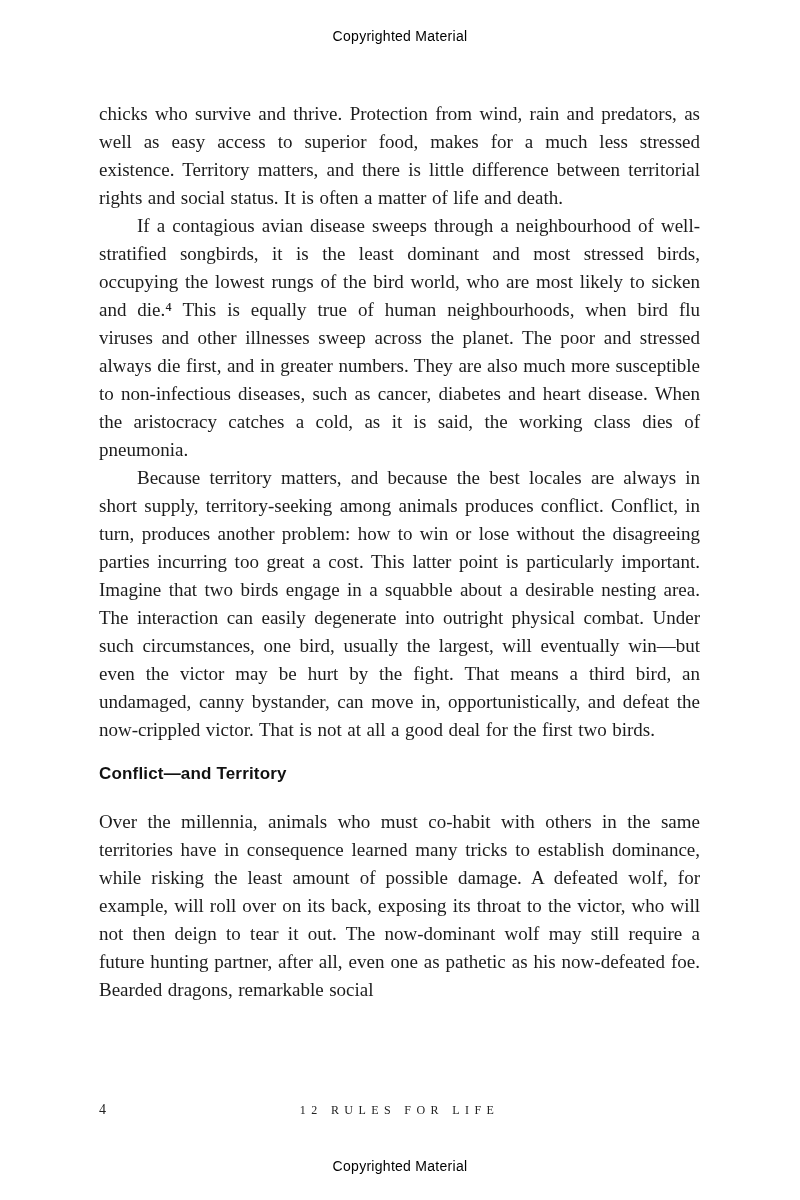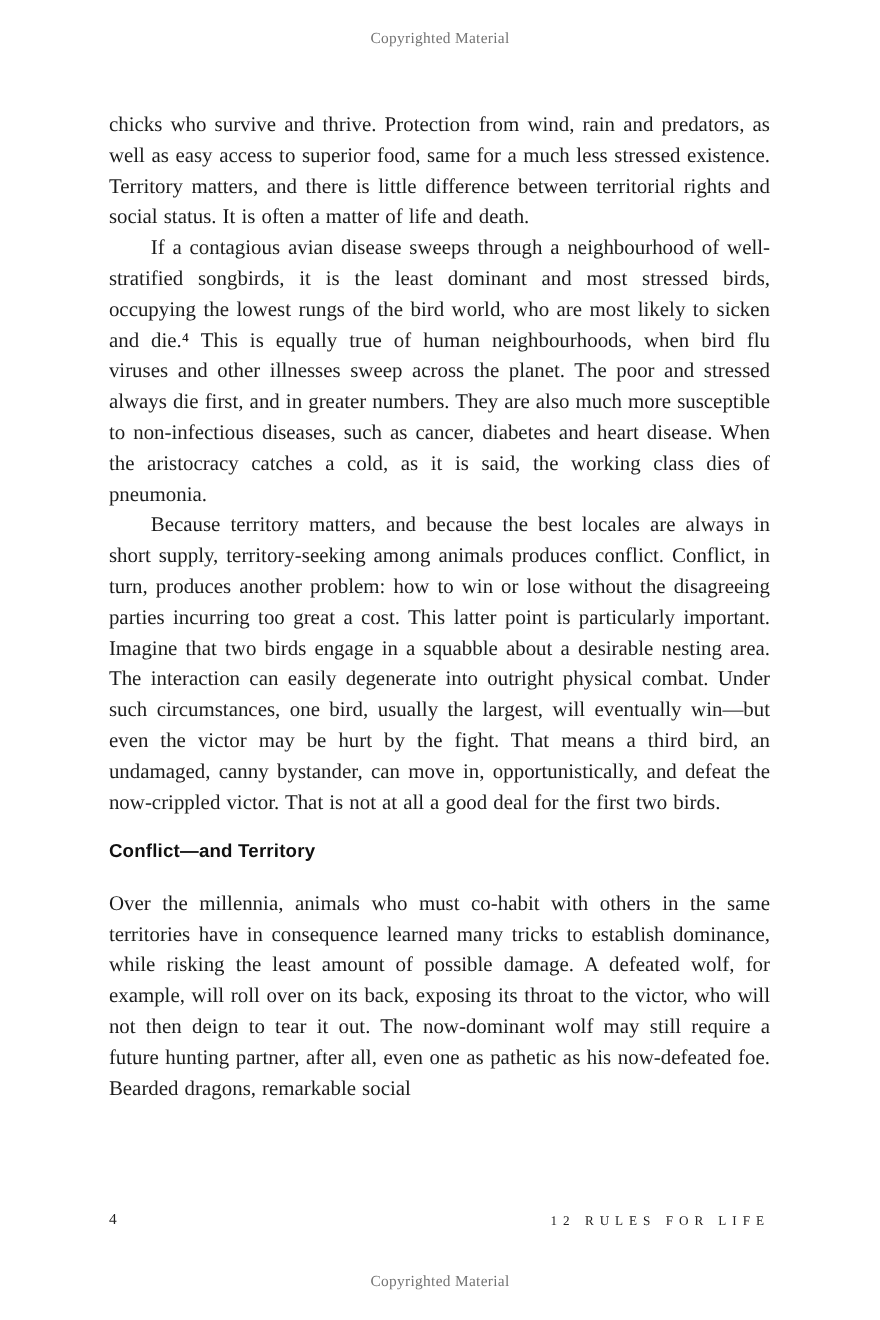--- a/index.html
+++ b/index.html
@@ -13,23 +13,23 @@
     height: 1200px;
     background: #ffffff;
     overflow: hidden;
     font-family: "Liberation Serif", serif;
   }
   .copyright {
     position: absolute;
     left: 0;
     width: 100%;
     text-align: center;
-    font-family: Liberation Serif, serif;
+    font-family: Liberation Sans, sans-serif;
     font-size: 14px;
-    color: #737373;
+    color: #000000;
     letter-spacing: 0.02em;
   }
   .copyright.top { top: 28px; }
   .copyright.bottom { top: 1158px; }
 
   .text-block {
     position: absolute;
     left: 99px;
     top: 100px;
     width: 601px;
@@ -71,36 +71,36 @@
     top: 0;
     font-family: "Liberation Serif", serif;
     font-size: 14px;
     color: #222222;
   }
   .running-title {
     position: absolute;
     left: 0;
     top: 1px;
     width: 100%;
-    text-align: right;
+    text-align: center;
     font-family: "Liberation Serif", serif;
     font-size: 12px;
     color: #222222;
     letter-spacing: 0.45em;
   }
 </style>
 </head>
 <body>
 
 <div class="page">
 
   <div class="copyright top">Copyrighted Material</div>
 
   <main class="text-block">
-    <p class="para">chicks who survive and thrive. Protection from wind, rain and predators, as well as easy access to superior food, same for a much less stressed existence. Territory matters, and there is little difference between territorial rights and social status. It is often a matter of life and death.</p>
+    <p class="para">chicks who survive and thrive. Protection from wind, rain and predators, as well as easy access to superior food, makes for a much less stressed existence. Territory matters, and there is little difference between territorial rights and social status. It is often a matter of life and death.</p>
     <p class="para indent">If a contagious avian disease sweeps through a neighbourhood of well-stratified songbirds, it is the least dominant and most stressed birds, occupying the lowest rungs of the bird world, who are most likely to sicken and die.⁴ This is equally true of human neighbourhoods, when bird flu viruses and other illnesses sweep across the planet. The poor and stressed always die first, and in greater numbers. They are also much more susceptible to non-infectious diseases, such as cancer, diabetes and heart disease. When the aristocracy catches a cold, as it is said, the working class dies of pneumonia.</p>
     <p class="para indent">Because territory matters, and because the best locales are always in short supply, territory-seeking among animals produces conflict. Conflict, in turn, produces another problem: how to win or lose without the disagreeing parties incurring too great a cost. This latter point is particularly important. Imagine that two birds engage in a squabble about a desirable nesting area. The interaction can easily degenerate into outright physical combat. Under such circumstances, one bird, usually the largest, will eventually win—but even the victor may be hurt by the fight. That means a third bird, an undamaged, canny bystander, can move in, opportunistically, and defeat the now-crippled victor. That is not at all a good deal for the first two birds.</p>
 
     <h2 class="section-heading">Conflict—and Territory</h2>
 
     <p class="para">Over the millennia, animals who must co-habit with others in the same territories have in consequence learned many tricks to establish dominance, while risking the least amount of possible damage. A defeated wolf, for example, will roll over on its back, exposing its throat to the victor, who will not then deign to tear it out. The now-dominant wolf may still require a future hunting partner, after all, even one as pathetic as his now-defeated foe. Bearded dragons, remarkable social</p>
   </main>
 
   <footer class="footer">
     <span class="page-number">4</span>

